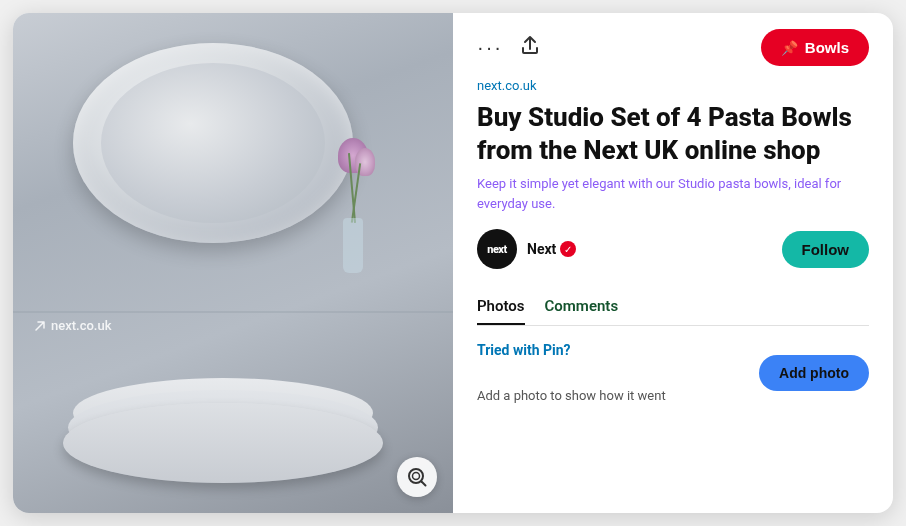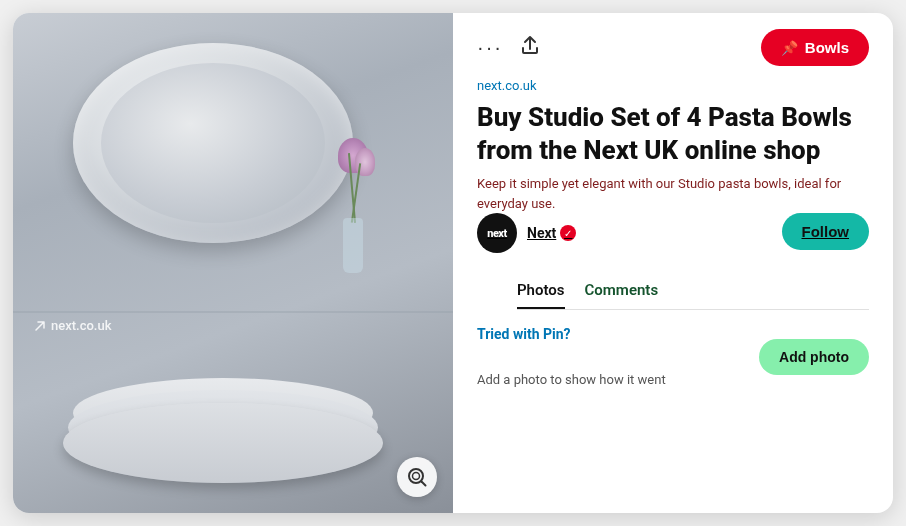--- a/index.html
+++ b/index.html
@@ -239,29 +239,29 @@
     }
     .pin-title {
       font-size: 26px;
       font-weight: 800;
       color: #111;
       line-height: 1.25;
       margin-bottom: 8px;
     }
     .pin-description {
       font-size: 13px;
-      color: #7f1d1d;
+      color: #8b5cf6;
       line-height: 1.5;
+      margin-bottom: 16px;
     }
     .creator-row {
       display: flex;
-      align-items: flex-start;
+      align-items: center;
       justify-content: space-between;
       margin-bottom: 20px;
-      text-decoration: underline;
     }
     .creator-info {
       display: flex;
       align-items: center;
       gap: 10px;
     }
     .creator-avatar {
       width: 40px;
       height: 40px;
       border-radius: 50%;
@@ -300,21 +300,20 @@
       font-size: 15px;
       font-weight: 700;
       cursor: pointer;
       color: #111;
     }
     .tabs-row {
       display: flex;
       gap: 20px;
       border-bottom: 1px solid #e0e0e0;
       margin-bottom: 16px;
-      margin-left: 40px;
     }
     .tab {
       padding: 8px 0;
       font-size: 15px;
       font-weight: 600;
       cursor: pointer;
       border-bottom: 2px solid transparent;
       color: #14532d;
     }
     .tab.active {
@@ -332,21 +331,21 @@
       font-weight: 700;
       color: #0076b5;
       cursor: pointer;
     }
     .tried-subtitle {
       font-size: 13px;
       color: #555;
       margin-top: 30px;
     }
     .add-photo-btn {
-      background: #86efac;
+      background: #3b82f6;
       border: none;
       border-radius: 24px;
       padding: 10px 20px;
       font-size: 14px;
       font-weight: 700;
       cursor: pointer;
       color: #111;
     }
 
     

